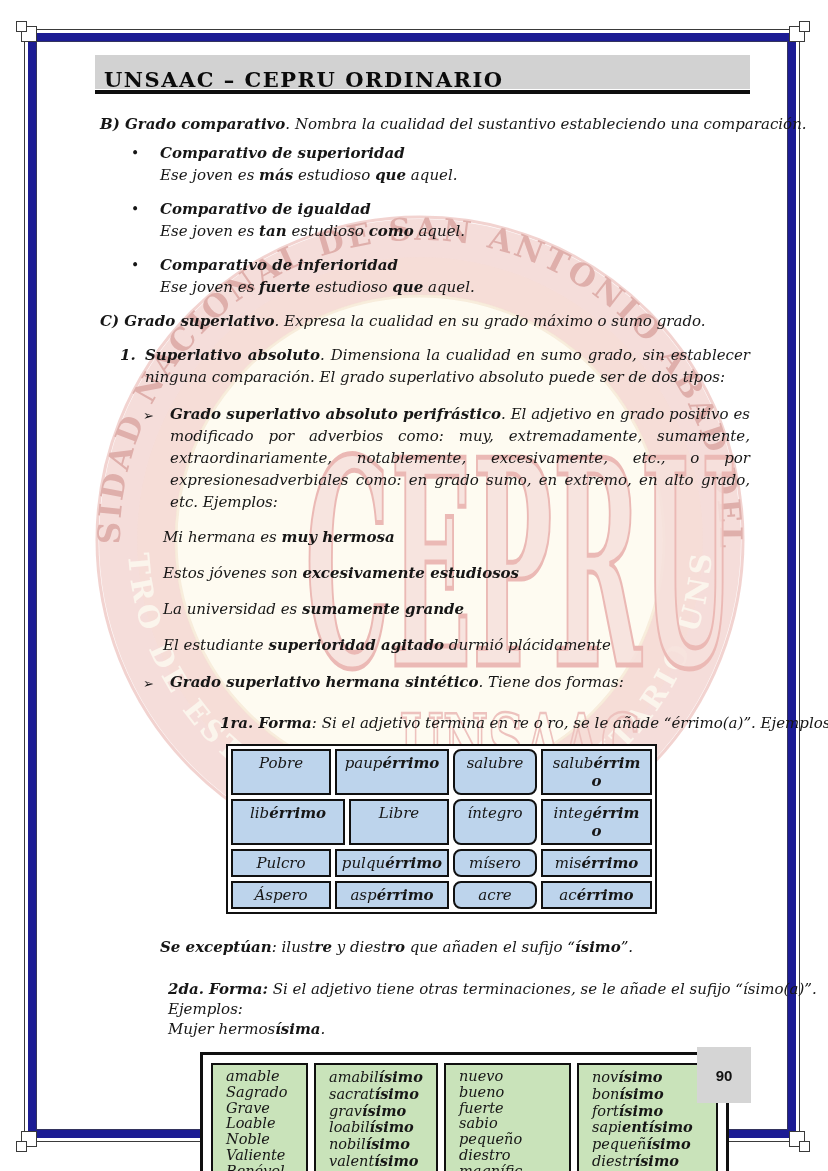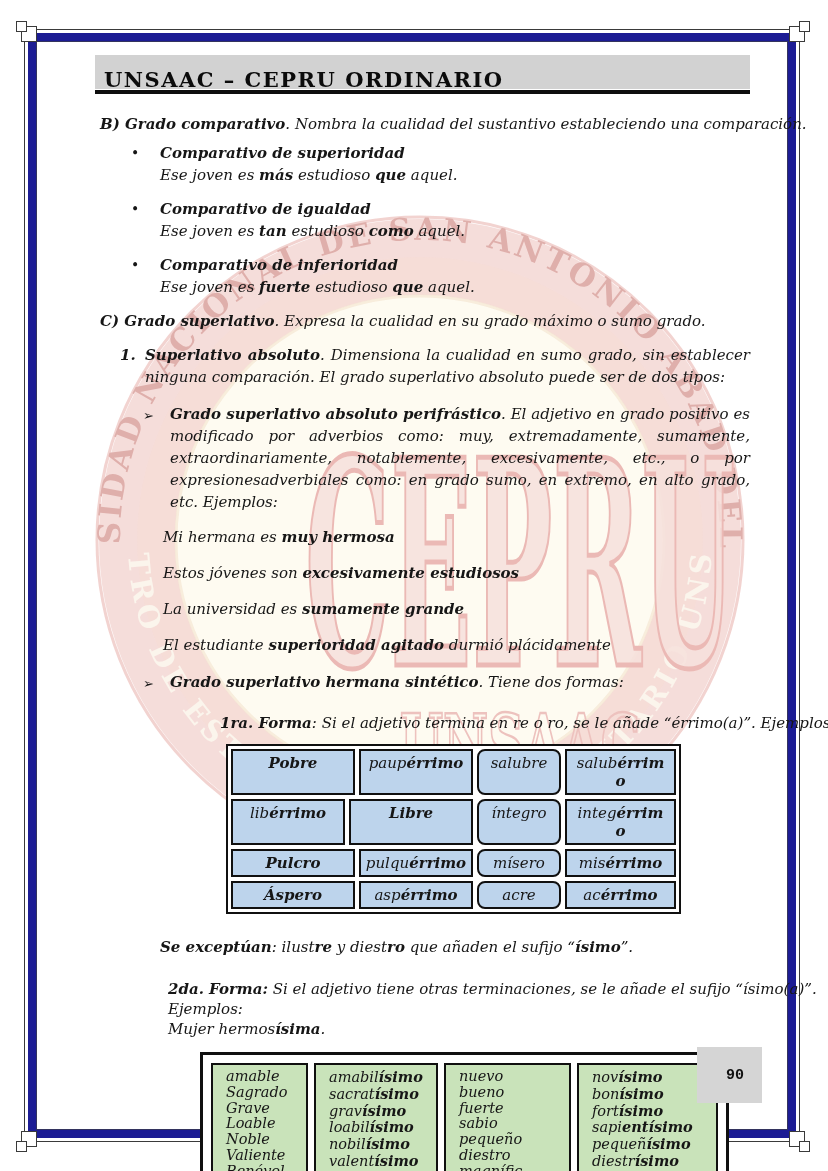--- a/index.html
+++ b/index.html
@@ -31,31 +31,31 @@
   .arrow-marker{width:27px;font-size:13px;padding-top:2px;font-style:normal;}
   .arrow-body{flex:1;text-align:justify;}
   .examples{margin:13px 0 0 68px;}
   .example{margin-bottom:14px;}
   .forma1{margin:17px 0 0 125px;white-space:nowrap;}
   .t1{display:inline-block;margin:10px 0 0 131px;border:2px solid #101010;padding:3px;background:#ffffff;}
   .t1-row{display:flex;gap:4px;margin-bottom:4px;}
   .t1-row:last-child{margin-bottom:0;}
   .t1-cell{box-sizing:border-box;border:2px solid #101010;background:#bdd4ec;
            text-align:center;padding:3px 4px;line-height:18px;}
-  .c1{width:124px;font-weight:bold;}.c2{width:114px;}.c3{width:84px;border-radius:8px;}.c4{width:111px;}
+  .c1{width:100px;}.c2{width:114px;}.c3{width:84px;border-radius:8px;}.c4{width:111px;}
   .exception{margin:22px 0 0 65px;white-space:nowrap;}
   .forma2{margin:21px 0 0 73px;line-height:20px;white-space:nowrap;}
   .t2{display:inline-block;margin:13px 0 0 105px;border:3px solid #101010;padding:8px;background:#ffffff;}
   .t2-inner{display:flex;gap:6px;}
   .t2-col{box-sizing:border-box;border:2px solid #101010;background:#c9e3ba;
           padding:4px 6px 5px 13px;font-size:14.5px;line-height:15.8px;}
   .g1{width:97px;}.g2{width:124px;}.g3{width:127px;}.g4{width:141px;}
   .pagenum{position:absolute;left:697px;top:1047px;width:54px;height:56px;background:#d5d5d5;
            display:flex;align-items:center;justify-content:center;
-           font-family:Liberation Mono, monospace;font-style:normal;font-weight:bold;font-size:15px;color:#111;padding-left:11px;}
+           font-family:Liberation Sans, sans-serif;font-style:normal;font-weight:bold;font-size:15px;color:#111;}
   b{font-weight:bold;}
 </style>
 </head>
 <body>
 
 <div class="page">
 
   <svg class="watermark" viewBox="0 0 828 1171">
     <g opacity="0.40">
       <circle cx="420" cy="540" r="283" fill="#fbf3d5" fill-opacity="0.8" stroke="#e08f86" stroke-opacity="0.75" stroke-width="76"></circle>

